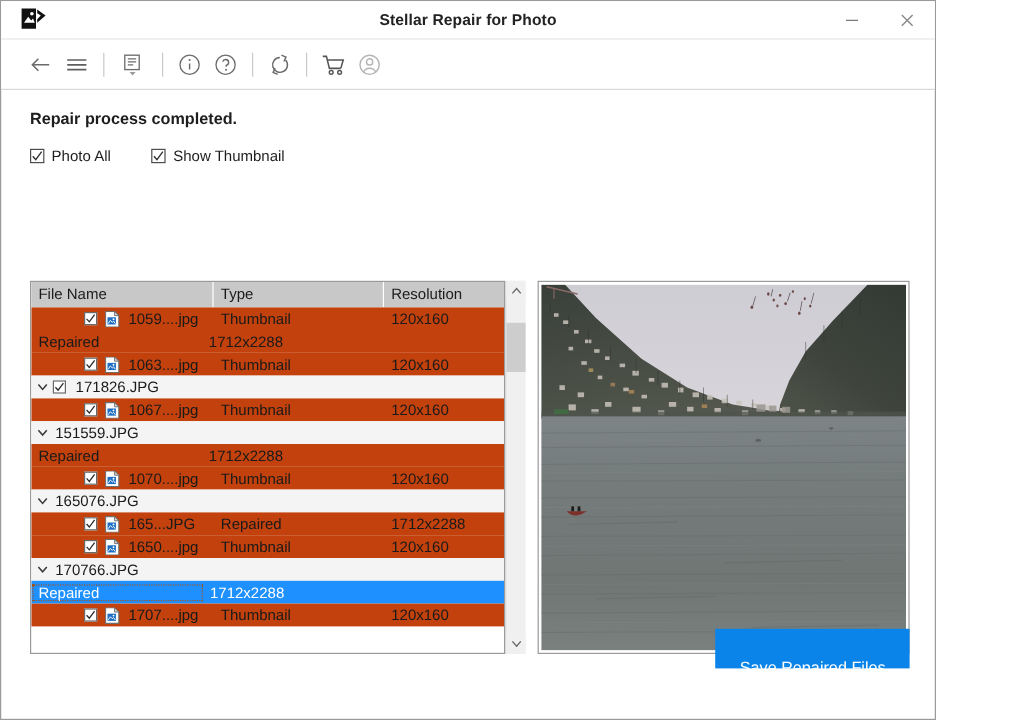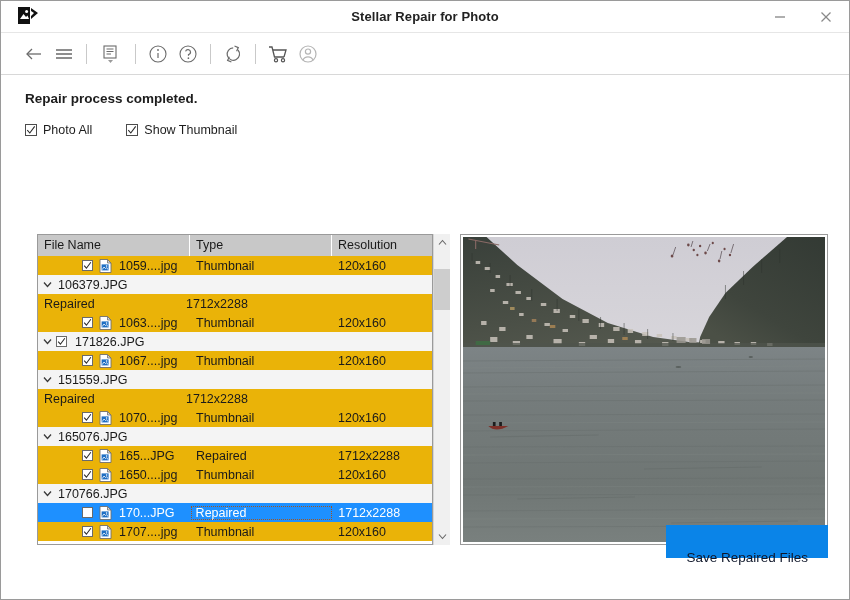--- a/index.html
+++ b/index.html
@@ -5,21 +5,21 @@
   * { box-sizing: border-box; }
   html, body {
     margin: 0; padding: 0;
     width: 850px; height: 600px;
     overflow: hidden;
     background: #ffffff;
     font-family: "Liberation Sans", sans-serif;
   }
   .window {
     position: relative;
-    width: 850px; height: 600px;
+    width: 780px; height: 600px;
     background: #ffffff;
     border: 1px solid #9a9a9a;
     display: flex;
     flex-direction: column;
   }
 
   
   .titlebar {
     position: relative;
     height: 32px;
@@ -118,21 +118,20 @@
   .chk svg { display: block; }
   .chk-label { margin-right: 34px; }
 
   
   .panels {
     position: absolute;
     left: 24px; right: 21px;
     top: 159px;
     height: 311px;
     display: flex;
-    margin-left: 12px;
   }
   .list-panel {
     position: relative;
     width: 396px;
     border: 1px solid #9a9a9a;
     background: #ffffff;
     display: flex;
     flex-direction: column;
     overflow: hidden;
   }
@@ -163,21 +162,21 @@
   }
   .row {
     display: flex;
     align-items: center;
     height: 19px;
     font-size: 12.5px;
     color: #1a1a1a;
     white-space: nowrap;
   }
   .row.group { background: #f4f4f4; }
-  .row.file  { background: #eab308; }
+  .row.file  { background: #c2410c; }
   .row.selected { background: #1e90ff; color: #ffffff; }
 
   .cell { overflow: hidden; white-space: nowrap; }
   .cell.c1 { width: 152px; display: flex; align-items: center; }
   .cell.c2 { width: 142px; padding-left: 6px; }
   .cell.c3 { width: 100px; padding-left: 6px; }
 
   .row.selected .cell.c2 {
     outline: 1px dotted #a05520;
     outline-offset: -1px;
@@ -250,21 +249,21 @@
   }
 
   
   .footer {
     position: absolute;
     right: 21px;
     bottom: 33px;
   }
   .save-btn {
     background: #0a84e8;
-    color: #0f172a;
+    color: #ffffff;
     border: none;
     font-family: "Liberation Sans", sans-serif;
     font-size: 13.5px;
     padding: 16px 20px;
     height: 33px;
     line-height: 33px;
     cursor: pointer;
   }
 </style>
 </head>
@@ -419,32 +418,20 @@
                     <path d="M8.5 0.5 L8.5 4 L12 4 Z" fill="#d8d8d8" stroke="#6f6f6f" stroke-width="0.8"></path>
                     <rect x="2.6" y="5.4" width="7" height="6" fill="#1e6fc4"></rect>
                     <polyline points="3.2,10.6 5,8 6.6,9.6 7.6,8.6 9,10.6" fill="none" stroke="#ffffff" stroke-width="0.8"></polyline>
                     <circle cx="7.6" cy="7" r="0.8" fill="#ffffff"></circle>
                   </svg></span>
                 <span class="fname">1059....jpg</span>
               </div>
               <div class="cell c2">Thumbnail</div>
               <div class="cell c3">120x160</div>
             </div>
-            <div class="row group">
-              <div class="cell c1">
-                <span class="chev">
-                  <svg width="9" height="7" viewBox="0 0 9 7">
-                    <polyline points="1,1.5 4.5,5.5 8,1.5" fill="none" stroke="#3a3a3a" stroke-width="1.3"></polyline>
-                  </svg>
-                </span>
-                <span class="fname gname">106379.JPG</span>
-              </div>
-              <div class="cell c2"></div>
-              <div class="cell c3"></div>
-            </div>
             <div class="row file">
               <div class="cell c2">Repaired</div>
               <div class="cell c3">1712x2288</div>
             </div>
             <div class="row file">
               <div class="cell c1">
                 <span class="indent"></span>
                 <span class="row-chk">
                   <svg width="9" height="9" viewBox="0 0 10 10">
                     <polyline points="1.3,5.2 3.8,8 8.7,1.4" fill="none" stroke="#2b2b2b" stroke-width="1.2"></polyline>
@@ -593,36 +580,20 @@
                   <svg width="9" height="7" viewBox="0 0 9 7">
                     <polyline points="1,1.5 4.5,5.5 8,1.5" fill="none" stroke="#3a3a3a" stroke-width="1.3"></polyline>
                   </svg>
                 </span>
                 <span class="fname gname">170766.JPG</span>
               </div>
               <div class="cell c2"></div>
               <div class="cell c3"></div>
             </div>
             <div class="row file selected">
-              <div class="cell c1">
-                <span class="indent"></span>
-                <span class="row-chk">
-                  <svg width="9" height="9" viewBox="0 0 10 10">
-                    <polyline points="1.3,5.2 3.8,8 8.7,1.4" fill="none" stroke="#ffffff" stroke-width="1.3"></polyline>
-                  </svg>
-                </span>
-                <span class="file-icon"><svg width="13" height="14" viewBox="0 0 13 14">
-                    <path d="M1 0.5 L8.5 0.5 L12 4 L12 13.5 L1 13.5 Z" fill="#ffffff" stroke="#6f6f6f" stroke-width="0.9"></path>
-                    <path d="M8.5 0.5 L8.5 4 L12 4 Z" fill="#d8d8d8" stroke="#6f6f6f" stroke-width="0.8"></path>
-                    <rect x="2.6" y="5.4" width="7" height="6" fill="#1e6fc4"></rect>
-                    <polyline points="3.2,10.6 5,8 6.6,9.6 7.6,8.6 9,10.6" fill="none" stroke="#ffffff" stroke-width="0.8"></polyline>
-                    <circle cx="7.6" cy="7" r="0.8" fill="#ffffff"></circle>
-                  </svg></span>
-                <span class="fname">170...JPG</span>
-              </div>
               <div class="cell c2">Repaired</div>
               <div class="cell c3">1712x2288</div>
             </div>
             <div class="row file">
               <div class="cell c1">
                 <span class="indent"></span>
                 <span class="row-chk">
                   <svg width="9" height="9" viewBox="0 0 10 10">
                     <polyline points="1.3,5.2 3.8,8 8.7,1.4" fill="none" stroke="#2b2b2b" stroke-width="1.2"></polyline>
                   </svg>

